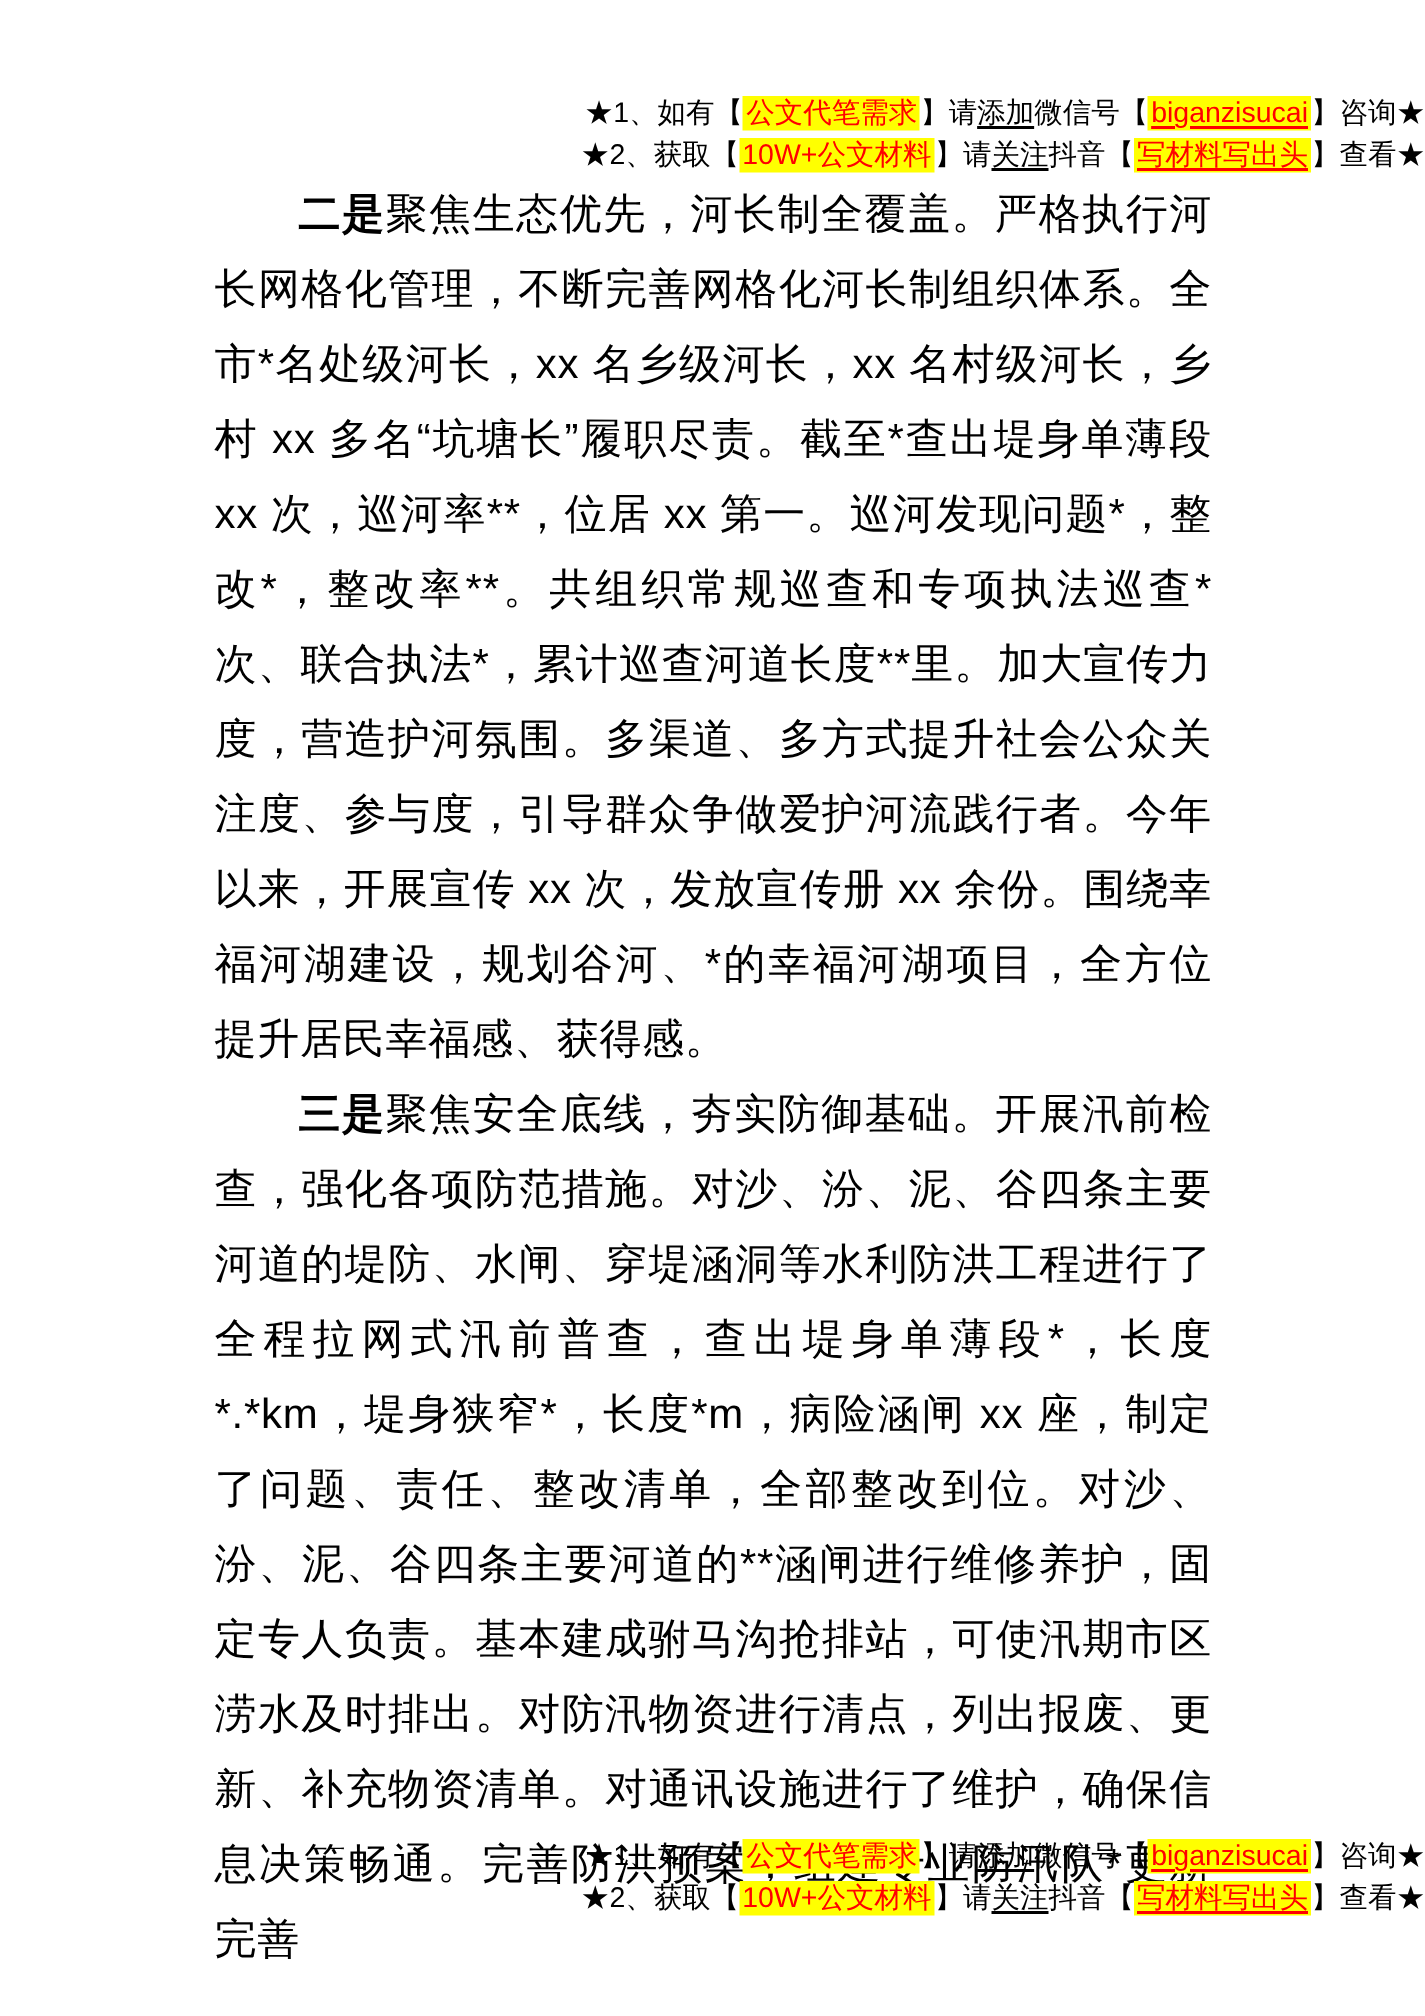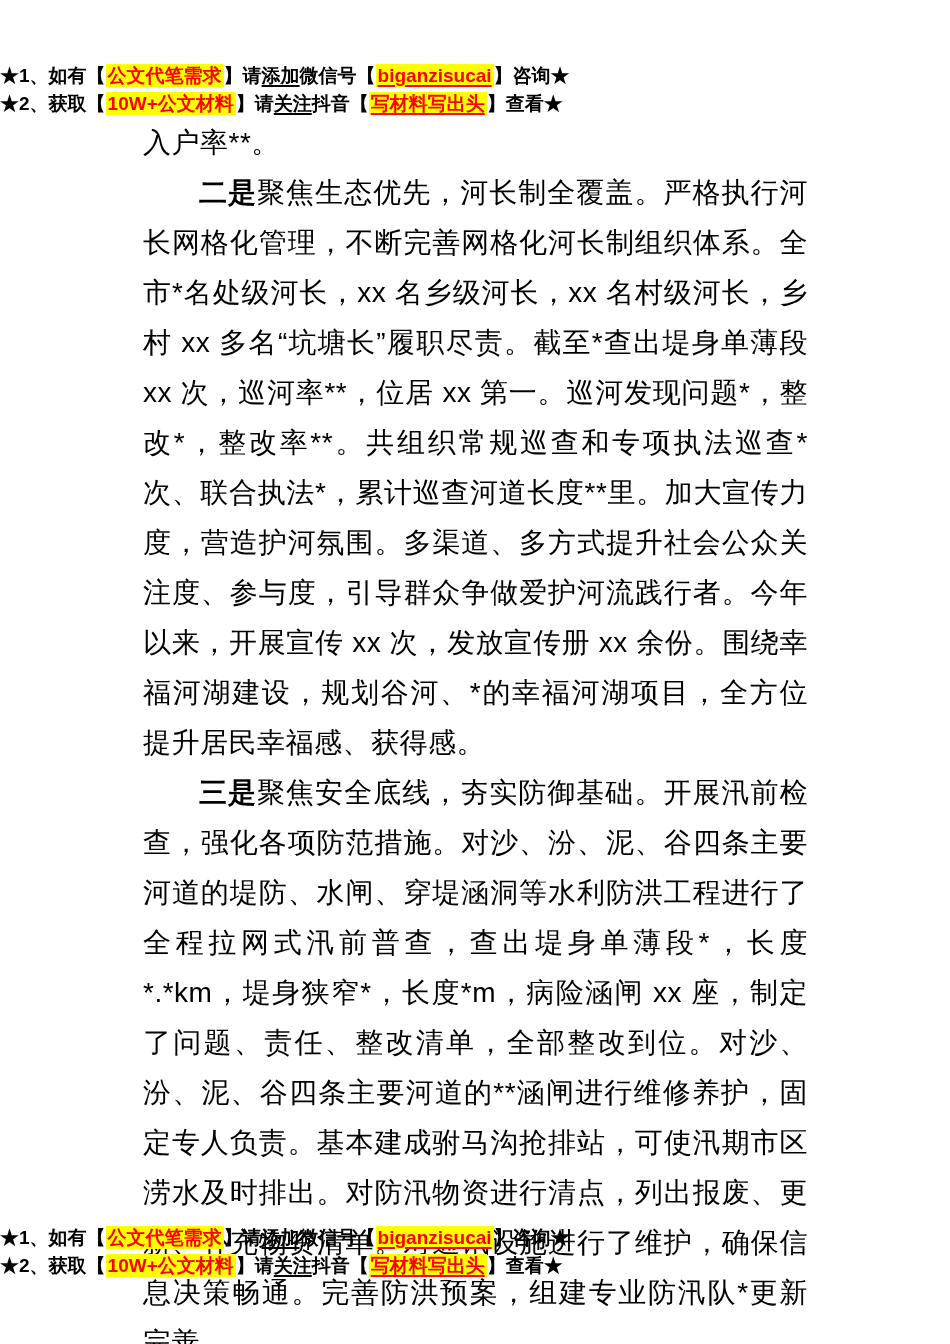--- a/index.html
+++ b/index.html
@@ -8,22 +8,22 @@
     height: 1344px;
     margin: 0 auto;
     background: #ffffff;
     position: relative;
     overflow: hidden;
     font-family: "Liberation Sans", sans-serif;
     color: #000000;
   }
   
   .promo {
-    text-align: left;
-    font-weight: bold;
+    text-align: right;
+    font-weight: normal;
     font-size: 19px;
     line-height: 28px;
     color: #000000;
     white-space: nowrap;
   }
   .promo-header { padding-top: 62px; }
   .promo-footer { position: absolute; top: 1224px; left: 0; right: 0; }
   .hl {
     color: #ff0000;
     background: #ffff00;
@@ -63,21 +63,20 @@
   <div class="promo promo-header">
     <div>
       <span>★1、如有【</span><span class="hl">公文代笔需求</span><span>】请</span><span class="u">添加</span><span>微信号【</span><span class="hl-u">biganzisucai</span><span>】咨询★</span>
     </div>
     <div>
       <span>★2、获取【</span><span class="hl">10W+公文材料</span><span>】请</span><span class="u">关注</span><span>抖音【</span><span class="hl-u">写材料写出头</span><span>】查看★</span>
     </div>
   </div>
 
   <div class="doc">
-    <p class="cont"><span>入户率**。</span></p>
     <p><span class="lead">二是</span><span>聚焦生态优先，河长制全覆盖。严格执行河长网格化管理，不断完善网格化河长制组织体系。全市*名处级河长，xx 名乡级河长，xx 名村级河长，乡村 xx 多名“坑塘长”履职尽责。截至*查出堤身单薄段 xx 次，巡河率**，位居 xx 第一。巡河发现问题*，整改*，整改率**。共组织常规巡查和专项执法巡查*次、联合执法*，累计巡查河道长度**里。加大宣传力度，营造护河氛围。多渠道、多方式提升社会公众关注度、参与度，引导群众争做爱护河流践行者。今年以来，开展宣传 xx 次，发放宣传册 xx 余份。围绕幸福河湖建设，规划谷河、*的幸福河湖项目，全方位提升居民幸福感、获得感。</span></p>
     <p><span class="lead">三是</span><span>聚焦安全底线，夯实防御基础。开展汛前检查，强化各项防范措施。对沙、汾、泥、谷四条主要河道的堤防、水闸、穿堤涵洞等水利防洪工程进行了全程拉网式汛前普查，查出堤身单薄段*，长度*.*km，堤身狭窄*，长度*m，病险涵闸 xx 座，制定了问题、责任、整改清单，全部整改到位。对沙、汾、泥、谷四条主要河道的**涵闸进行维修养护，固定专人负责。基本建成驸马沟抢排站，可使汛期市区涝水及时排出。对防汛物资进行清点，列出报废、更新、补充物资清单。对通讯设施进行了维护，确保信息决策畅通。完善防洪预案，组建专业防汛队*更新完善</span></p>
   </div>
 
   <div class="promo promo-footer">
     <div>
       <span>★1、如有【</span><span class="hl">公文代笔需求</span><span>】请</span><span class="u">添加</span><span>微信号【</span><span class="hl-u">biganzisucai</span><span>】咨询★</span>
     </div>
     <div>
       <span>★2、获取【</span><span class="hl">10W+公文材料</span><span>】请</span><span class="u">关注</span><span>抖音【</span><span class="hl-u">写材料写出头</span><span>】查看★</span>

